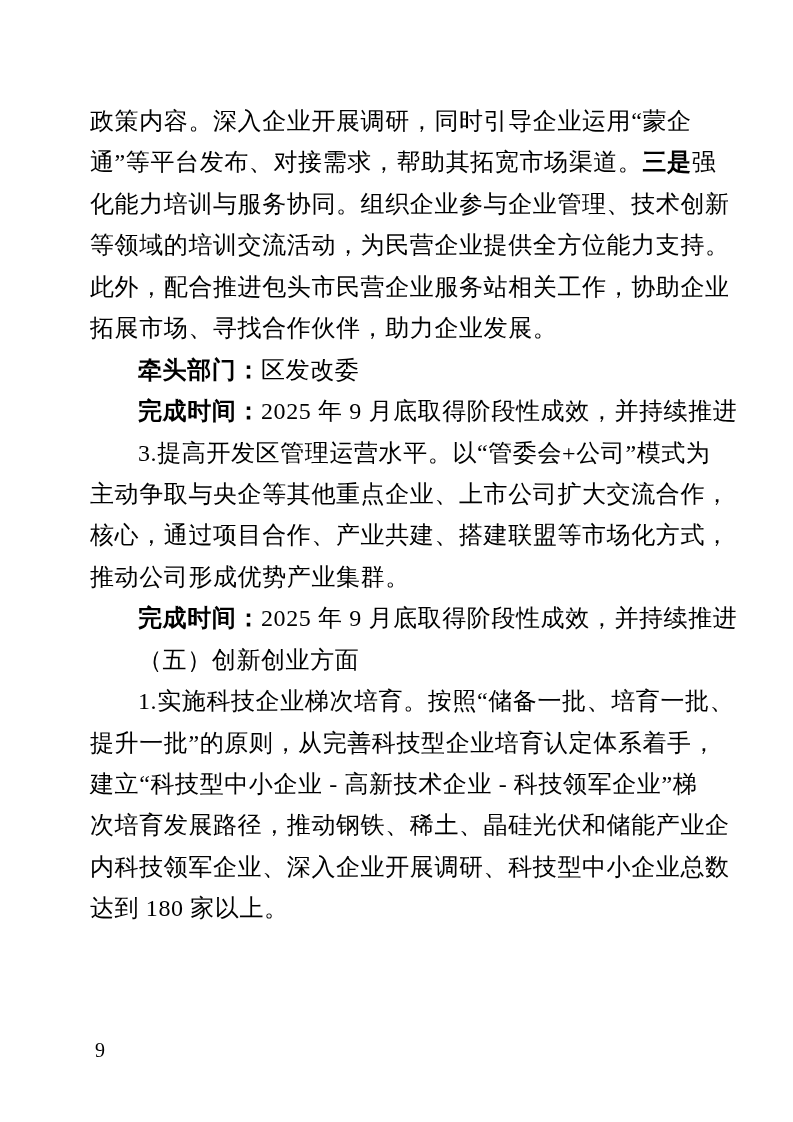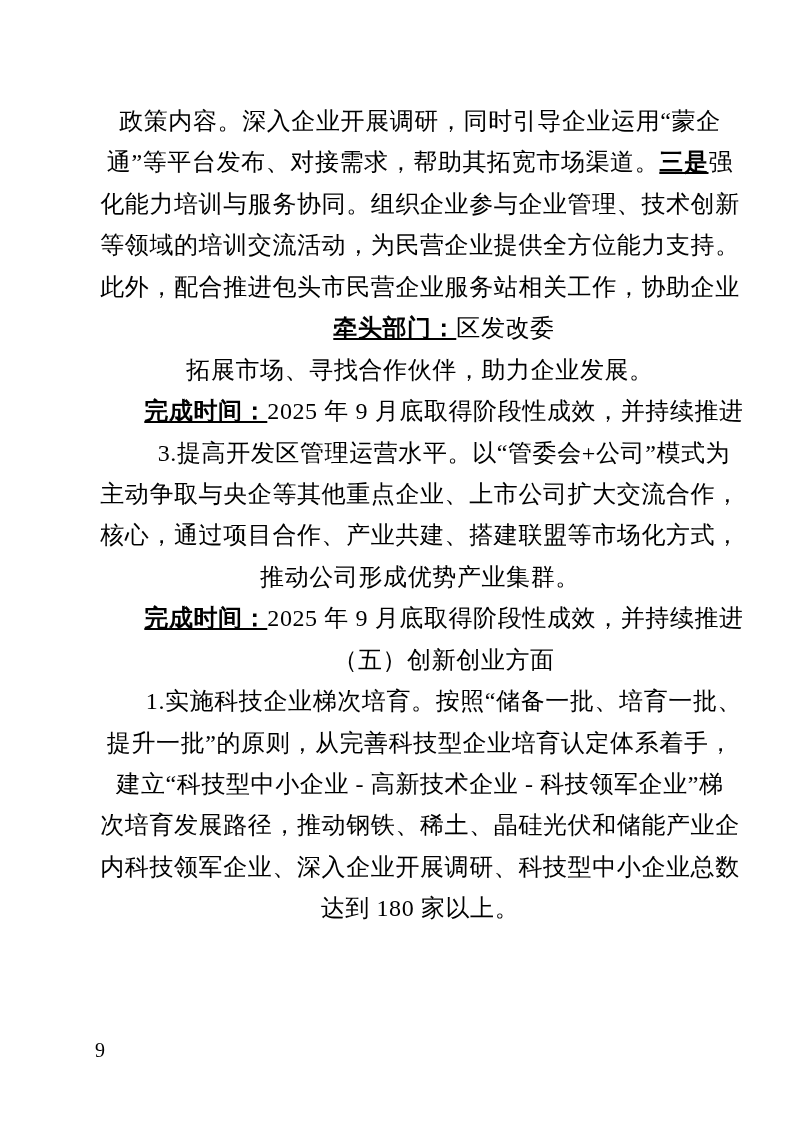--- a/index.html
+++ b/index.html
@@ -6,21 +6,20 @@
     margin: 0;
     padding: 0;
     background: #ffffff;
   }
   .page {
     position: relative;
     width: 793px;
     height: 1122px;
     background: #ffffff;
     overflow: hidden;
-    text-align: center;
   }
   .text-block {
     position: absolute;
     left: 90px;
     top: 101px;
     width: 660px;
     color: #000000;
     
     font-family: "Liberation Serif", sans-serif;
   }
@@ -29,21 +28,20 @@
     line-height: 41.45px;
     font-size: 24px;
     letter-spacing: 0.6px;
     white-space: nowrap;
   }
   .line.indent {
     text-indent: 48px;
   }
   .bold {
     font-weight: bold;
-    text-decoration: underline;
   }
   .page-number {
     position: absolute;
     left: 95px;
     top: 1038px;
     font-size: 20px;
     line-height: 24px;
     color: #000000;
     font-family: "Liberation Serif", serif;
   }
@@ -51,22 +49,22 @@
 </head>
 <body>
 
 <div class="page">
   <div class="text-block">
       <div class="line"><span>政策内容。深入企业开展调研，同时引导企业运用“蒙企</span></div>
       <div class="line"><span>通”等平台发布、对接需求，帮助其拓宽市场渠道。</span><span class="bold">三是</span><span>强</span></div>
       <div class="line"><span>化能力培训与服务协同。组织企业参与企业管理、技术创新</span></div>
       <div class="line"><span>等领域的培训交流活动，为民营企业提供全方位能力支持。</span></div>
       <div class="line"><span>此外，配合推进包头市民营企业服务站相关工作，协助企业</span></div>
+      <div class="line"><span>拓展市场、寻找合作伙伴，助力企业发展。</span></div>
       <div class="line indent"><span class="bold">牵头部门：</span><span>区发改委</span></div>
-      <div class="line"><span>拓展市场、寻找合作伙伴，助力企业发展。</span></div>
       <div class="line indent"><span class="bold">完成时间：</span><span>2025 年 9 月底取得阶段性成效，并持续推进</span></div>
       <div class="line indent"><span>3.提高开发区管理运营水平。以“管委会+公司”模式为</span></div>
       <div class="line"><span>主动争取与央企等其他重点企业、上市公司扩大交流合作，</span></div>
       <div class="line"><span>核心，通过项目合作、产业共建、搭建联盟等市场化方式，</span></div>
       <div class="line"><span>推动公司形成优势产业集群。</span></div>
       <div class="line indent"><span class="bold">完成时间：</span><span>2025 年 9 月底取得阶段性成效，并持续推进</span></div>
       <div class="line indent"><span>（五）创新创业方面</span></div>
       <div class="line indent"><span>1.实施科技企业梯次培育。按照“储备一批、培育一批、</span></div>
       <div class="line"><span>提升一批”的原则，从完善科技型企业培育认定体系着手，</span></div>
       <div class="line"><span>建立“科技型中小企业 - 高新技术企业 - 科技领军企业”梯</span></div>

